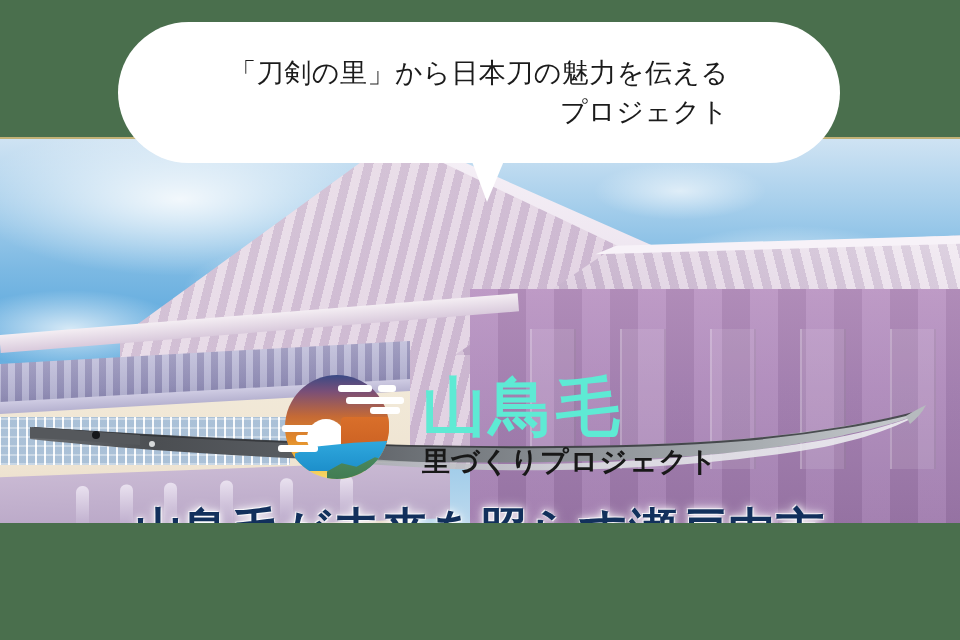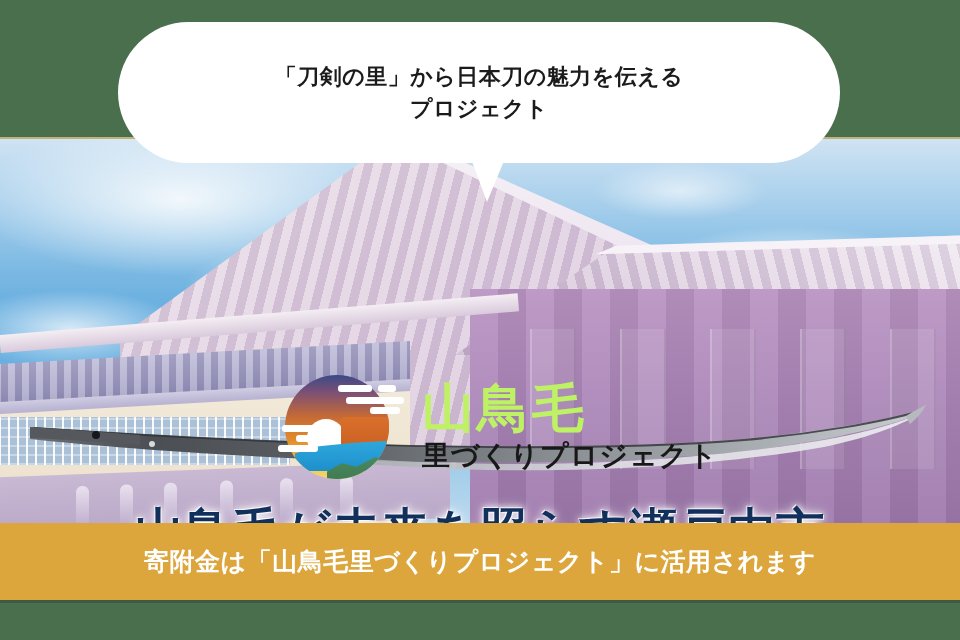--- a/index.html
+++ b/index.html
@@ -150,21 +150,21 @@
     position: absolute; left: 42px; top: 78px; width: 92px; height: 30px;
     background: linear-gradient(180deg, #4d8a5e, #3f7a51);
     clip-path: polygon(0% 62%, 16% 34%, 32% 46%, 52% 14%, 74% 30%, 100% 18%, 100% 100%, 0% 100%);
   }
   .cloud {
     position: absolute; background: #ffffff; border-radius: 3px; height: 7px;
   }
   .logo-text { display: flex; flex-direction: column; }
   .logo-main {
     font-family: "DejaVu Sans", sans-serif;
-    font-size: 52px; font-weight: 700; color: #bef264;
+    font-size: 64px; font-weight: 700; color: #5eead4;
     letter-spacing: 3px; line-height: 1.06;
   }
   .logo-sub {
     font-family: "DejaVu Sans", sans-serif;
     font-size: 28px; font-weight: 700; color: #181818;
     letter-spacing: 1px; margin-top: 5px; line-height: 1.1;
   }
 
   
   .headline {
@@ -194,23 +194,23 @@
   
   .bubble {
     position: absolute; left: 118px; top: 22px;
     width: 722px; height: 141px;
     background: #ffffff;
     border-radius: 72px;
     display: flex; align-items: center; justify-content: center;
     z-index: 6;
   }
   .bubble-text {
-    text-align: center;
+    text-align: right;
     font-family: "DejaVu Sans", sans-serif;
-    font-size: 22px; font-weight: 700; color: #1b1b1b;
+    font-size: 27px; font-weight: 400; color: #1b1b1b;
     line-height: 1.42; letter-spacing: .5px;
     white-space: pre-line;
   }
   .bubble-tail {
     position: absolute; left: 470px; top: 156px;
     width: 44px; height: 46px; z-index: 7;
   }
 </style>
 </head>
 <body>
@@ -299,23 +299,20 @@
       </div>
       <div class="logo-text">
         <div class="logo-main">山鳥毛</div>
         <div class="logo-sub">里づくりプロジェクト</div>
       </div>
     </div>
 
     <div class="headline">山鳥毛が未来を照らす瀬戸内市</div>
   </div>
 
-  <div class="gold-band">
-    <span class="gold-text">寄附金は「山鳥毛里づくりプロジェクト」に活用されます</span>
-  </div>
 
   <div class="bubble">
     <div class="bubble-text">「刀剣の里」から日本刀の魅力を伝える
 プロジェクト</div>
   </div>
   <svg class="bubble-tail" viewBox="0 0 44 46">
     <path d="M0,0 L36,0 L17,46 Z" fill="#ffffff"></path>
   </svg>
 
 </div>

